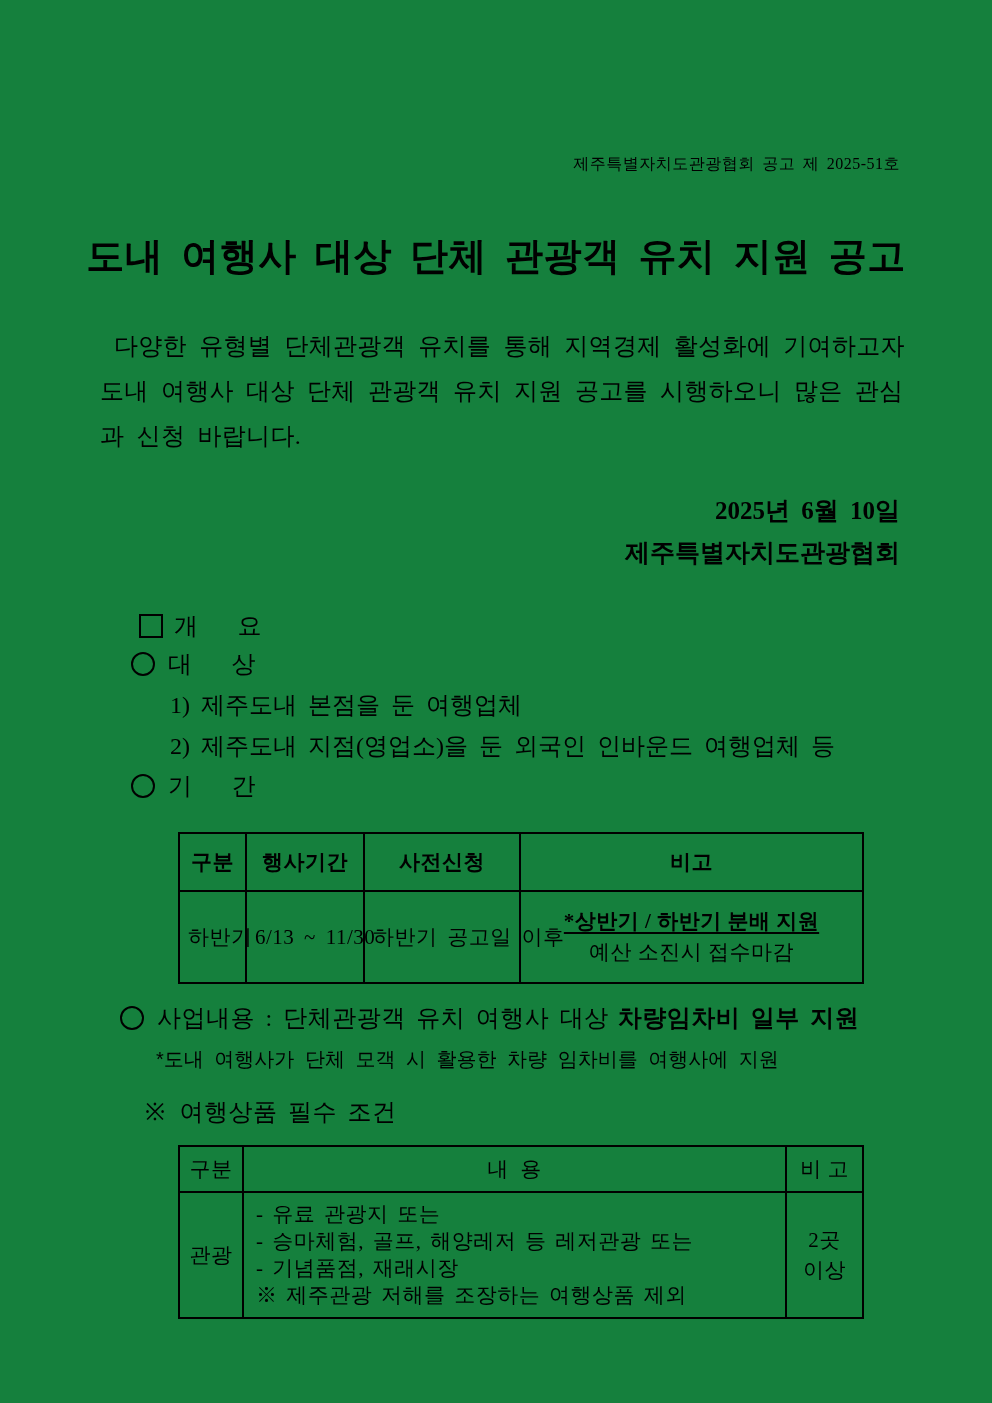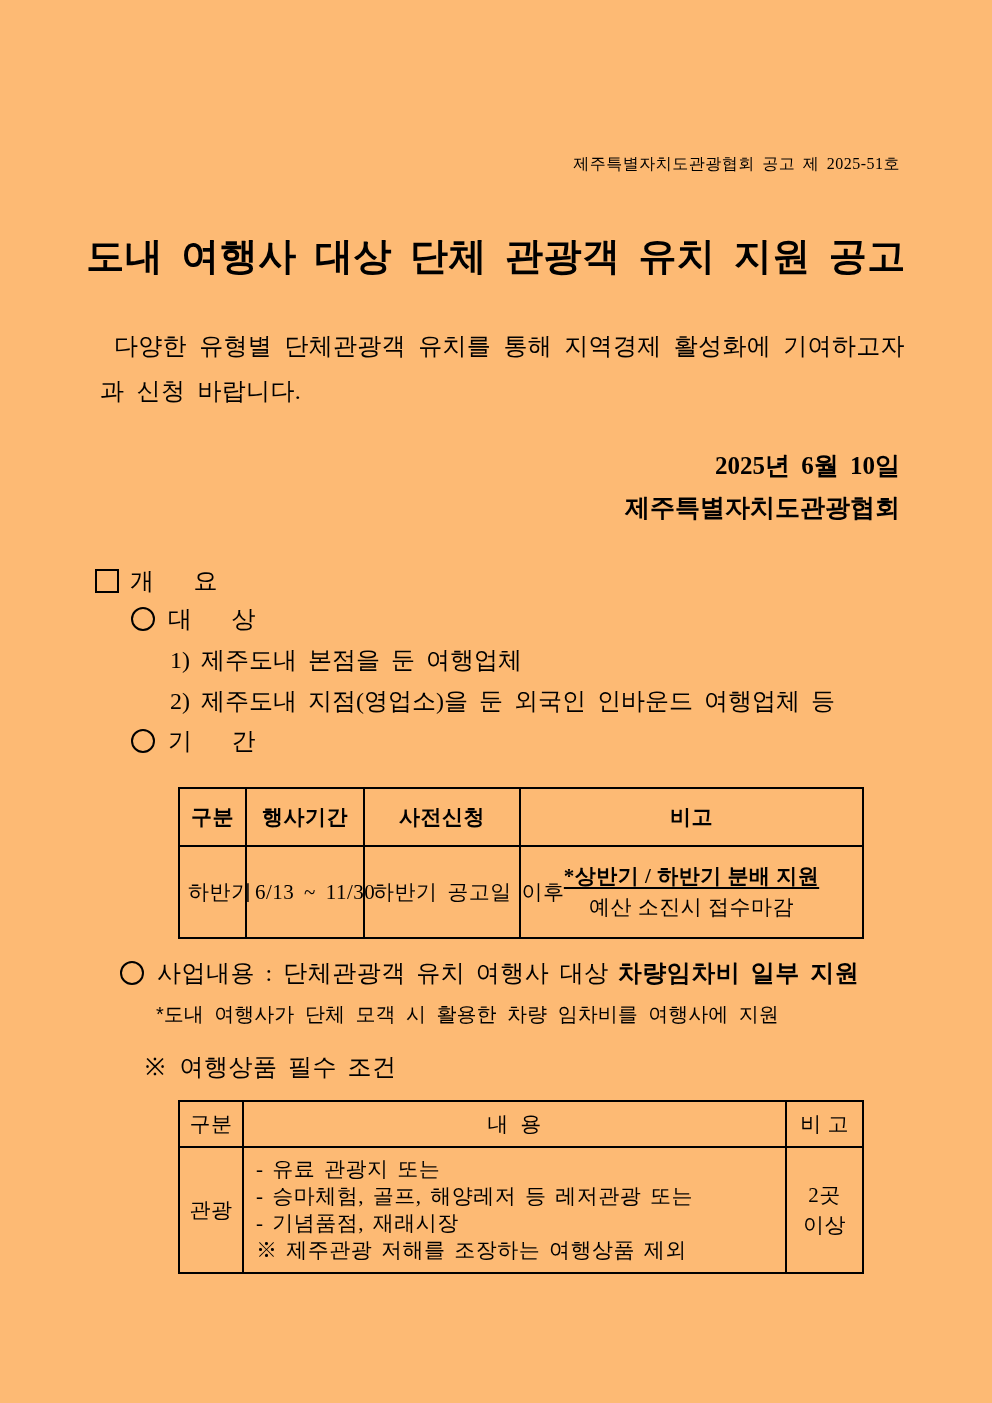--- a/index.html
+++ b/index.html
@@ -4,21 +4,21 @@
 <style>
   html, body {
     margin: 0;
     padding: 0;
     background: #ffffff;
   }
   .page {
     position: relative;
     width: 992px;
     height: 1403px;
-    background: #fdba74;
+    background: #15803d;
     color: #000000;
     overflow: hidden;
     font-family: "Liberation Serif", "DejaVu Serif", serif;
   }
   
   .doc-no {
     margin: 154px 92px 0 0;
     text-align: right;
     font-size: 16px;
     line-height: 20px;
@@ -56,21 +56,21 @@
     word-spacing: 5px;
   }
   
   .h-row {
     display: flex;
     align-items: center;
     font-size: 24px;
     letter-spacing: 0.5px;
   }
   .h-row .hlabel { white-space: pre; }
-  .sec-overview { margin: 33px 0 0 48px; line-height: 38px; padding-left: 47px; }
+  .sec-overview { margin: 33px 0 0 92px; line-height: 38px; padding-left: 47px; }
   .sub-target   { margin: 0 0 0 131px;   line-height: 38px; }
   .sub-period   { margin: 2px 0 0 131px; line-height: 38px; }
   .sec-business { margin: 14px 0 0 120px; line-height: 40px; }
   .item {
     margin: 4px 0 0 170px;
     font-size: 24px;
     line-height: 37px;
     word-spacing: 5px;
     white-space: nowrap;
   }
@@ -147,20 +147,21 @@
 <body>
 
 <div class="page">
 
   <div class="doc-no">제주특별자치도관광협회 공고 제 2025-51호</div>
 
   <div class="title">도내 여행사 대상 단체 관광객 유치 지원 공고</div>
 
   <div class="intro">
     <div class="line indent">다양한 유형별 단체관광객 유치를 통해 지역경제 활성화에 기여하고자</div>
+    <div class="line">도내 여행사 대상 단체 관광객 유치 지원 공고를 시행하오니 많은 관심</div>
     <div class="line">과 신청 바랍니다.</div>
   </div>
 
   <div class="date-block">
     <div>2025년 6월 10일</div>
     <div>제주특별자치도관광협회</div>
   </div>
 
   <div class="h-row sec-overview">
     <span class="sq-bullet"></span>

